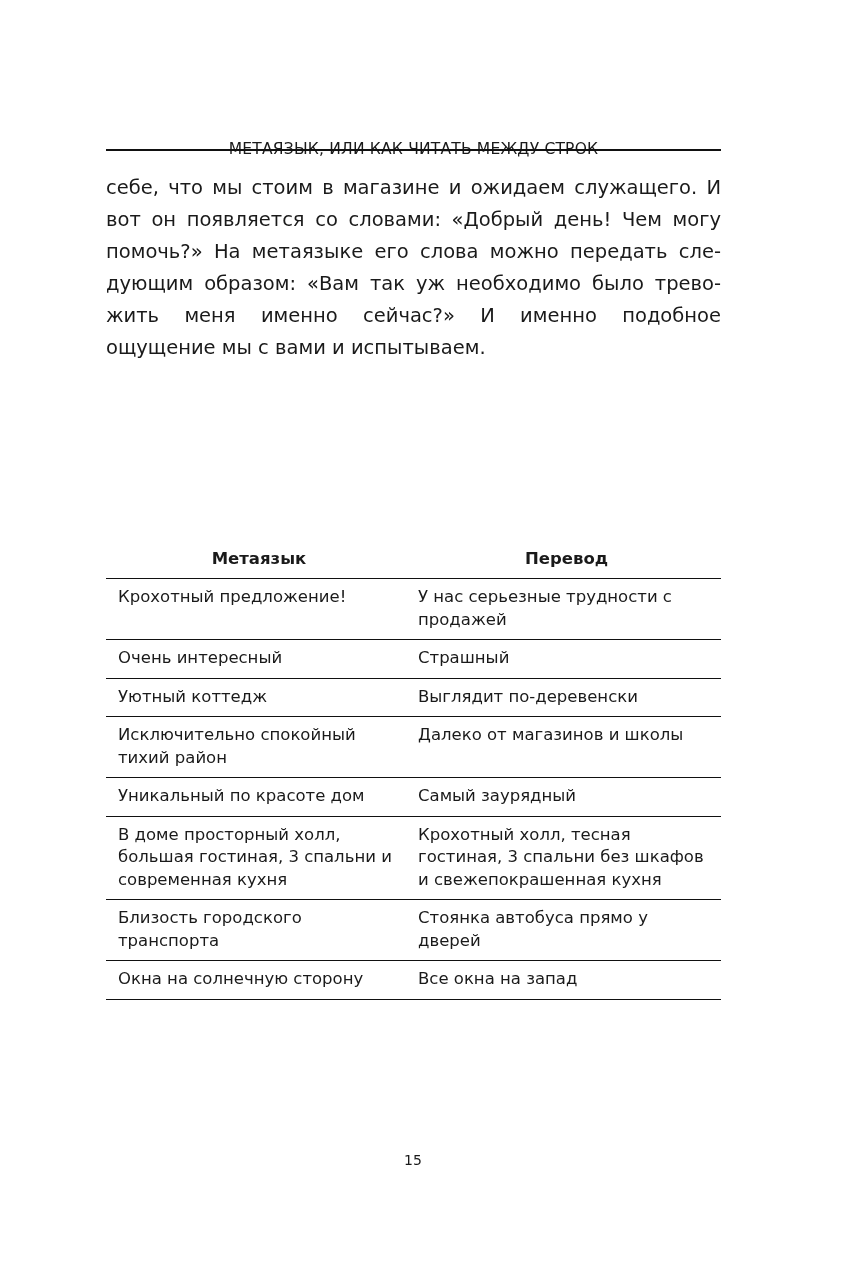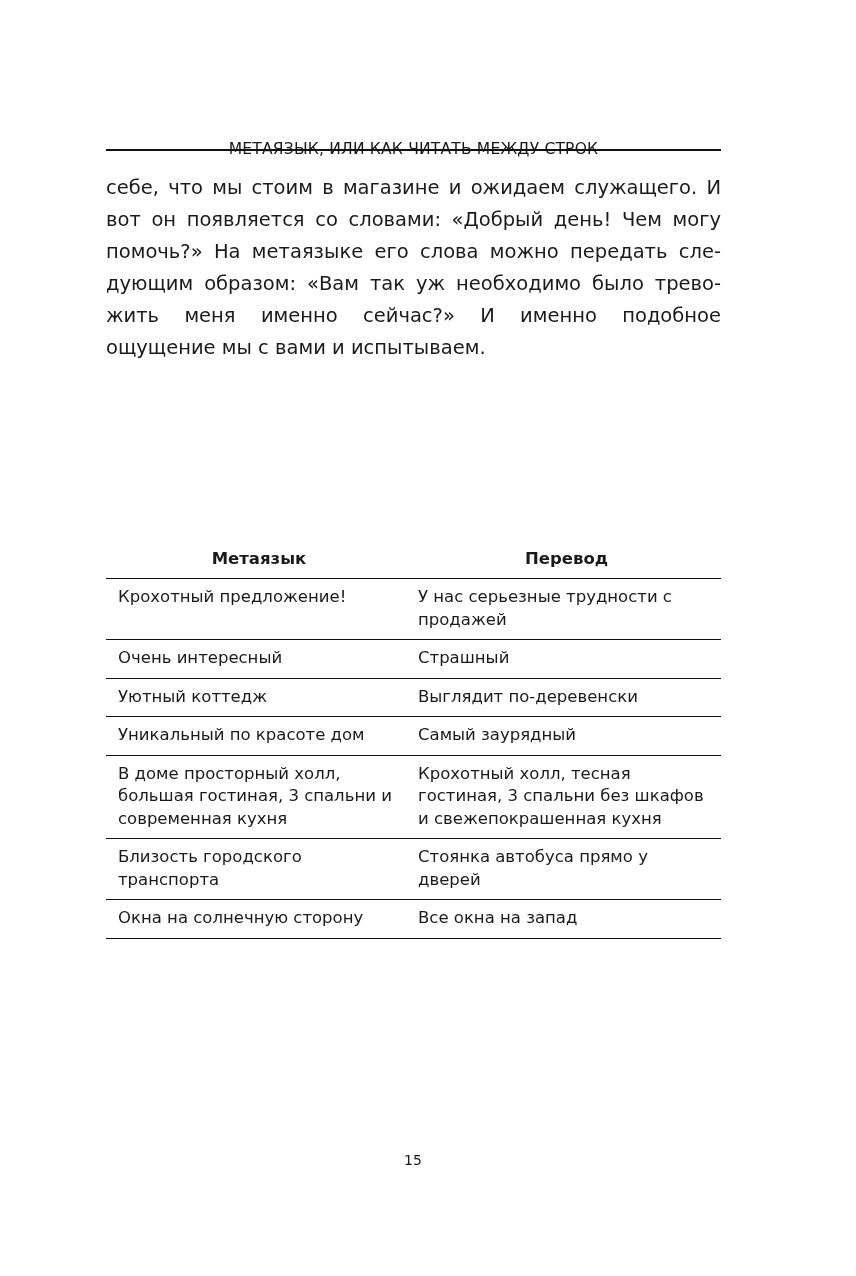--- a/index.html
+++ b/index.html
@@ -65,20 +65,24 @@
       </tr>
     <tr>
         <td class="col-left">Очень интересный</td>
         <td class="col-right">Страшный</td>
       </tr>
     <tr>
         <td class="col-left">Уютный коттедж</td>
         <td class="col-right">Выглядит по-деревенски</td>
       </tr>
     <tr>
+        <td class="col-left">Исключительно спокойный тихий район</td>
+        <td class="col-right">Далеко от магазинов  и школы</td>
+      </tr>
+    <tr>
         <td class="col-left">Уникальный по красоте дом</td>
         <td class="col-right">Самый заурядный</td>
       </tr>
     <tr>
         <td class="col-left">В доме просторный холл, большая гостиная, 3 спальни и современная кухня</td>
         <td class="col-right">Крохотный холл, тесная гостиная,  3 спальни без шкафов и свежепокрашенная кухня</td>
       </tr>
     <tr>
         <td class="col-left">Близость городского транспорта</td>
         <td class="col-right">Стоянка автобуса прямо у дверей</td>

